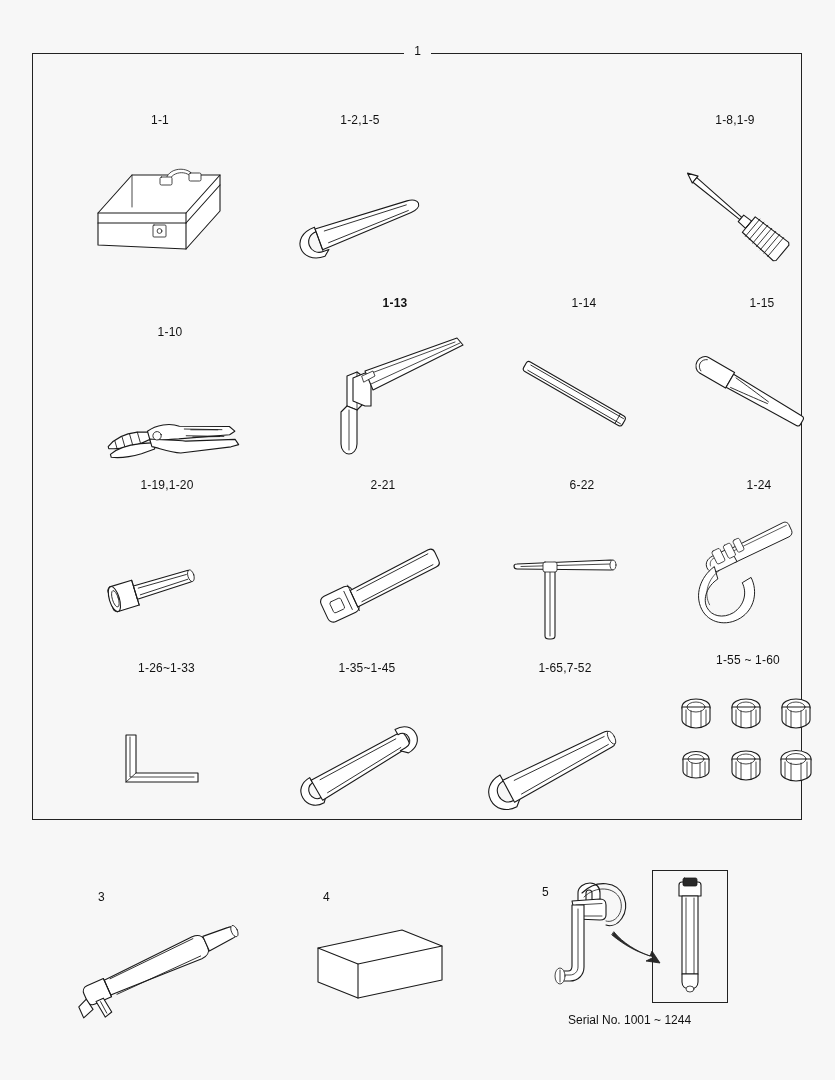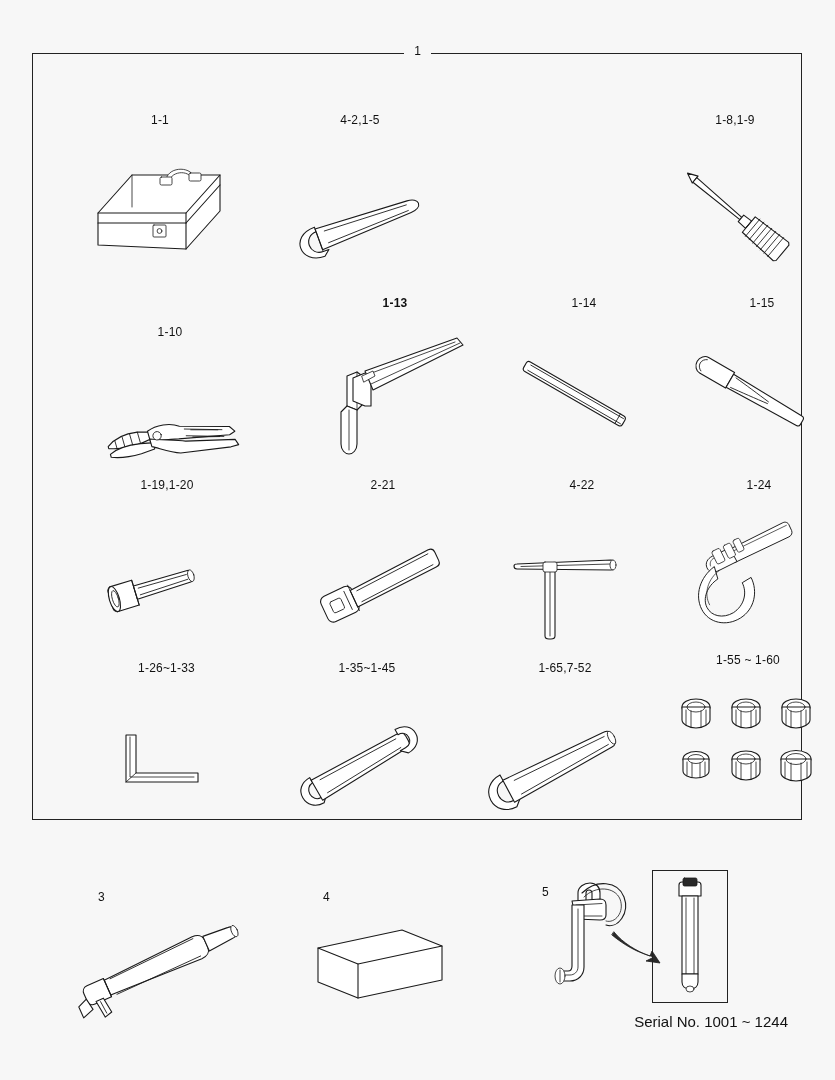--- a/index.html
+++ b/index.html
@@ -96,25 +96,25 @@
   .bottom-item .bart {
     position: absolute;
   }
   .bottom-item .bart svg {
     display: block;
     overflow: visible;
   }
 
   .serial {
     position: absolute;
-    left: 548px;
+    left: 568px;
     top: 1013px;
     width: 240px;
-    text-align: right;
-    font-size: 15px;
+    text-align: left;
+    font-size: 12px;
     white-space: nowrap;
   }
 
   .inset-box {
     position: absolute;
     left: 652px;
     top: 870px;
     width: 76px;
     height: 133px;
     border: 1px solid #222;
@@ -155,21 +155,21 @@
           <rect class="fillw-thin" x="90" y="44" width="12" height="8" rx="1.5"></rect>
           <rect class="fillw-thin" x="119" y="40" width="12" height="8" rx="1.5"></rect>
           <rect class="fillw-thin" x="83" y="92" width="13" height="12" rx="1"></rect>
           <circle class="ln-thin" cx="89.5" cy="98" r="2.4"></circle>
           <path class="ln-thin" d="M62 42 L62 74"></path>
         </svg>
       </div>
     </div>
 
     <div class="cell" style="left:238px; top:60px; width:180px; height:180px;">
-      <div class="cap">4-2,1-5</div>
+      <div class="cap">1-2,1-5</div>
       <div class="art">
         <svg viewBox="0 0 180 150">
           <g transform="rotate(-20 90 85)">
             <path class="fillw" d="M44 78 C30 78, 24 86, 24 93 C24 101, 31 109, 44 109 L50 104 L44 104 C37 104, 33 99, 33 93.5 C33 88, 37 83, 44 83 Z"></path>
             <path class="fillw" d="M44 80 L140 85 C146 85.3, 150 88, 150 91 C150 94.5, 146 97, 140 97.3 L44 102 Z"></path>
             <path class="ln-thin" d="M52 85 L138 88.5"></path>
             <path class="ln-thin" d="M52 97.5 L138 94.5"></path>
             <path class="ln-thin" d="M44 83 L44 104"></path>
           </g>
         </svg>
@@ -284,21 +284,21 @@
             <path class="fillw" d="M62 78 L150 74 C153 74, 155 76, 155 79 L155 88 C155 91, 153 93, 150 93 L62 96 Z"></path>
             <path class="ln-thin" d="M68 81 L148 77.5 M68 93 L148 89.5"></path>
             <path class="ln-thin" d="M62 72 L62 100"></path>
             <path class="ln-thin" d="M56 76 L56 96"></path>
           </g>
         </svg>
       </div>
     </div>
 
     <div class="cell" style="left:455px; top:425px; width:190px; height:180px;">
-      <div class="cap">4-22</div>
+      <div class="cap">6-22</div>
       <div class="art">
         <svg viewBox="0 0 190 150">
           <path class="fillw" d="M30 66 L124 62 C126 62, 127 63.5, 127 65 L127 69 C127 70.5, 126 72, 124 72 L30 71 C28 71, 27 69.5, 27 68 C27 66.8, 28 66, 30 66 Z"></path>
           <path class="ln-thin" d="M34 68.5 L124 66"></path>
           <path class="fillw" d="M58 66 L68 66 L68 138 C68 140, 66 141, 64 141 L62 141 C60 141, 58 140, 58 138 Z"></path>
           <path class="ln-thin" d="M63 70 L63 138"></path>
           <rect class="fillw-thin" x="56" y="64" width="14" height="10" rx="2"></rect>
           <ellipse class="fillw-thin" cx="126" cy="67" rx="3" ry="5"></ellipse>
         </svg>
       </div>

